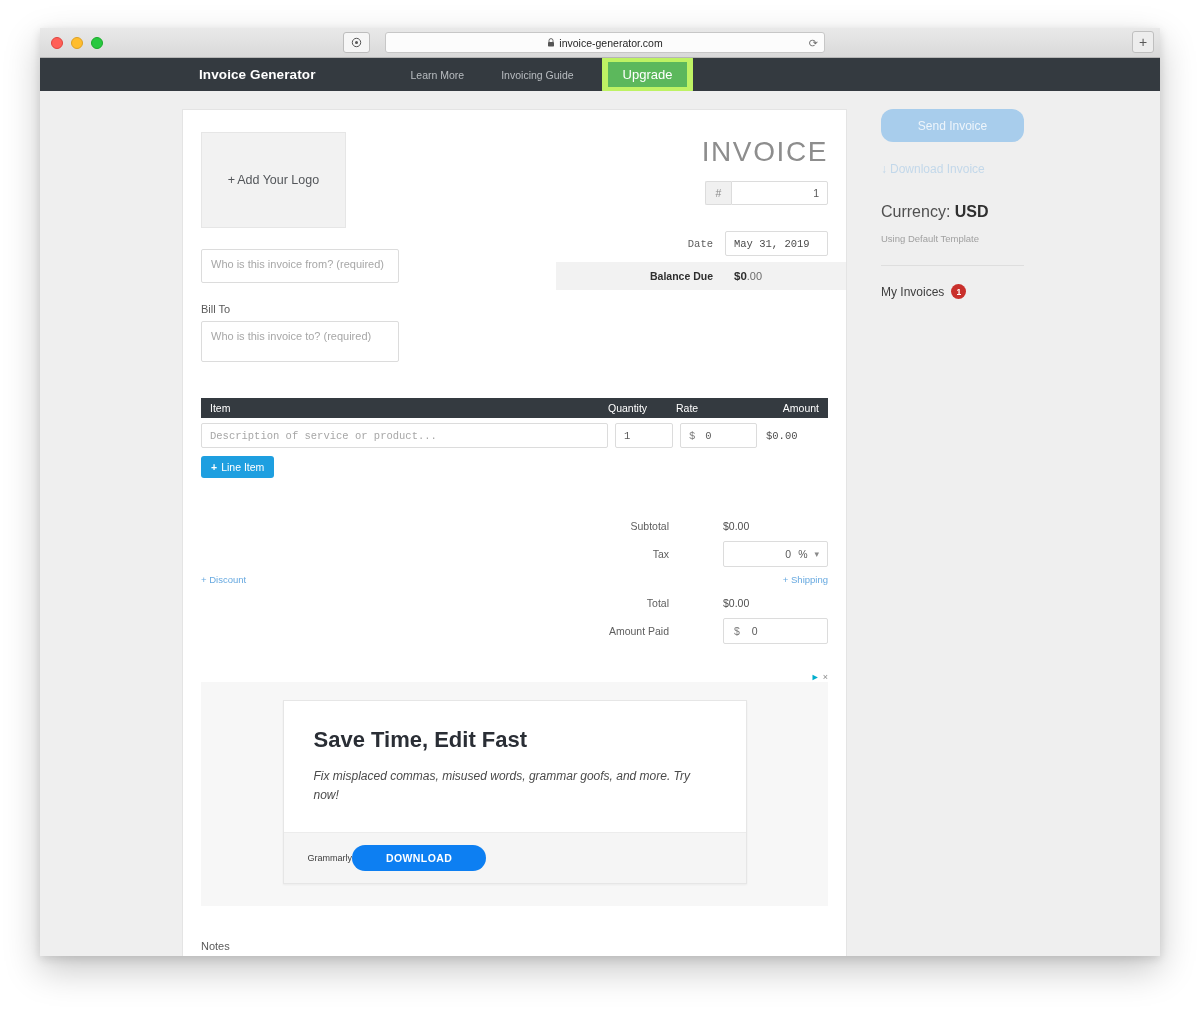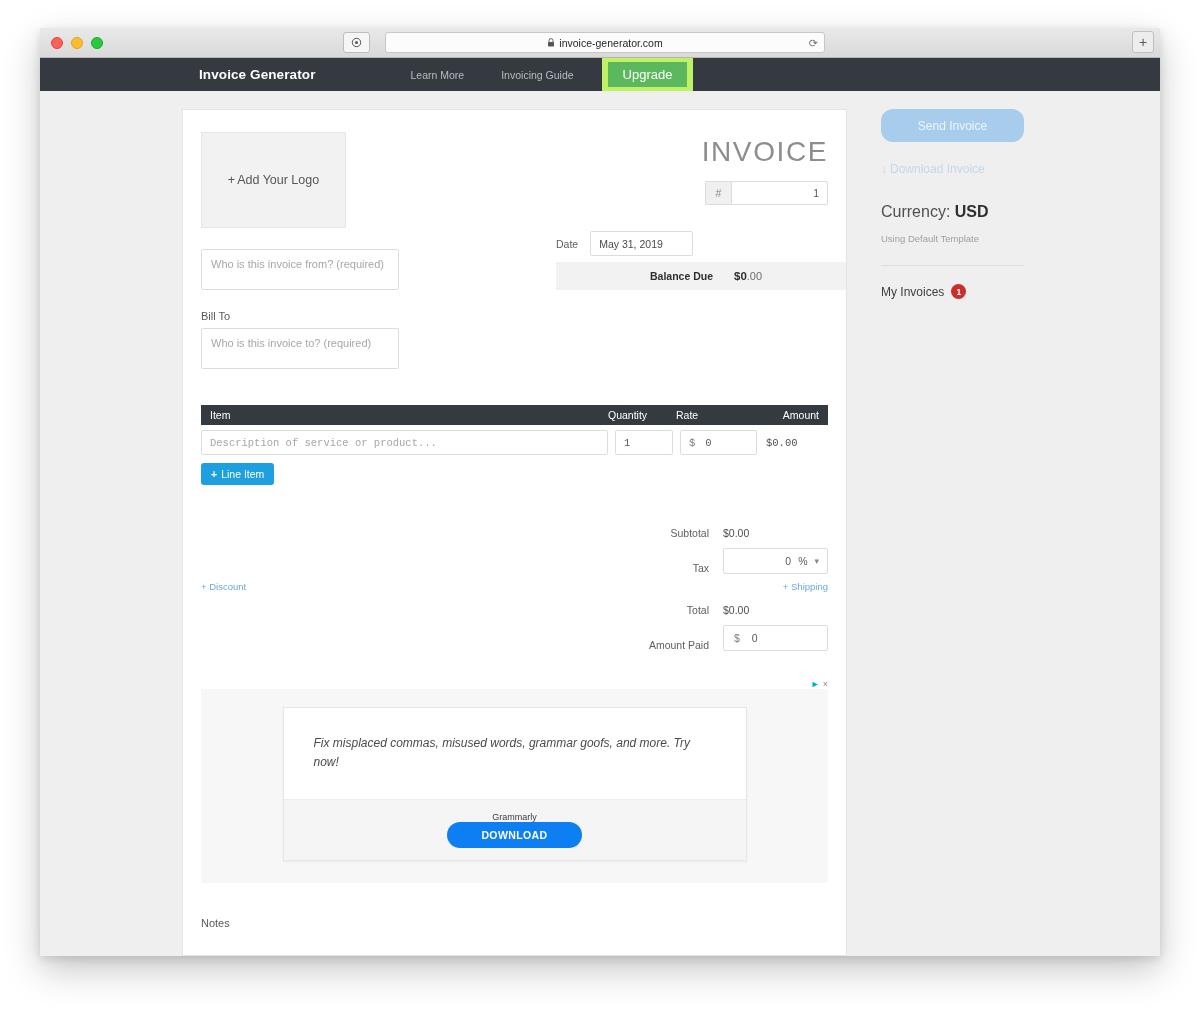--- a/index.html
+++ b/index.html
@@ -141,21 +141,21 @@
   .logo-drop .plus { font-weight: normal; margin-right: 2px; }
 
   .field-box {
     border: 1px solid #dcdcdc;
     border-radius: 2px;
     padding: 8px 9px;
     font-size: 11px;
     color: #a7a7a7;
     background: #fff;
   }
-  .from-box { width: 198px; height: 41px; margin-top: 21px; }
+  .from-box { width: 198px; height: 34px; margin-top: 21px; }
   .billto-label { font-size: 11px; color: #5a5a5a; margin-top: 20px; margin-bottom: 6px; }
   .to-box { width: 198px; height: 41px; }
 
   .inv-header-right { width: 272px; padding-top: 6px; }
   .invoice-title {
     text-align: right;
     font-size: 28px;
     color: #8d8d8d;
     font-weight: normal;
     letter-spacing: 1.6px;
@@ -178,22 +178,23 @@
     border-radius: 0 2px 2px 0;
     text-align: right;
     padding-right: 8px;
     font-size: 10.5px; color: #555;
     display: flex; align-items: center; justify-content: flex-end;
     background: #fff;
   }
 
   .meta-rows { margin-top: 26px; }
   .meta-row {
-    display: flex; align-items: center; justify-content: flex-start;
+    display: flex; align-items: center; justify-content: flex-end;
     margin-bottom: 6px;
+    font-family: Liberation Mono, monospace;
   }
   .meta-label {
     font-size: 10.5px; color: #5e5e5e;
     margin-right: 12px; text-align: right;
   }
   .meta-input {
     width: 103px; height: 25px;
     border: 1px solid #dcdcdc;
     border-radius: 2px;
     padding: 0 8px;
@@ -263,22 +264,23 @@
     background: #1e9fe0;
     color: #fff; font-size: 10.5px;
     padding: 5px 10px;
     border-radius: 3px; cursor: pointer;
   }
   .line-item-btn .plus { margin-right: 4px; font-weight: bold; }
 
   
   .totals { margin-top: 42px; }
   .tot-row {
-    display: flex; align-items: flex-end; justify-content: flex-end;
+    display: flex; align-items: center; justify-content: flex-end;
     margin-bottom: 9px;
+    gap: 40px;
   }
   .tot-label { font-size: 10.5px; color: #5e5e5e; margin-right: 14px; }
   .tot-value { width: 105px; font-size: 10.5px; color: #4e4e4e; }
   .tax-select {
     width: 105px; height: 26px;
     border: 1px solid #dcdcdc; border-radius: 2px;
     display: flex; align-items: center; justify-content: flex-end;
     padding-right: 8px; gap: 7px;
     font-size: 10.5px; color: #5a5a5a; background: #fff;
     cursor: pointer;
@@ -311,21 +313,21 @@
     border: 1px solid #e6e6e6;
     box-shadow: 0 1px 2px rgba(0,0,0,0.05);
   }
   .ad-main { padding: 26px 30px 28px 30px; }
   .ad-title { font-size: 22px; font-weight: bold; color: #2a2e35; margin-bottom: 14px; }
   .ad-desc { font-size: 12px; color: #4a4a4a; line-height: 1.55; font-style: italic; }
   .ad-foot {
     border-top: 1px solid #ececec;
     background: #f5f5f5;
     padding: 12px 24px;
-    display: flex; align-items: center; justify-content: flex-start; flex-direction: column;
+    display: flex; align-items: center; justify-content: flex-start;
   }
   .ad-brand { font-size: 9px; color: #3d3d3d; }
   .ad-dl {
     background: #0d7ff2; color: #fff;
     font-size: 10.5px; font-weight: bold;
     letter-spacing: 0.4px;
     padding: 7px 34px; border-radius: 16px;
     cursor: pointer;
   }
 
@@ -508,20 +510,21 @@
         </div>
 
         <div class="ad-region">
           <div class="adchoices">
             <span class="ad-tri">►</span>
             <span class="ad-x">×</span>
           </div>
           <div class="ad-band">
             <div class="ad-card">
               <div class="ad-main">
+                <div class="ad-title">Save Time, Edit Fast</div>
                 <div class="ad-desc">Fix misplaced commas, misused words, grammar goofs, and more. Try now!</div>
               </div>
               <div class="ad-foot">
                 <span class="ad-brand">Grammarly</span>
                 <span class="ad-dl">DOWNLOAD</span>
               </div>
             </div>
           </div>
         </div>
 

